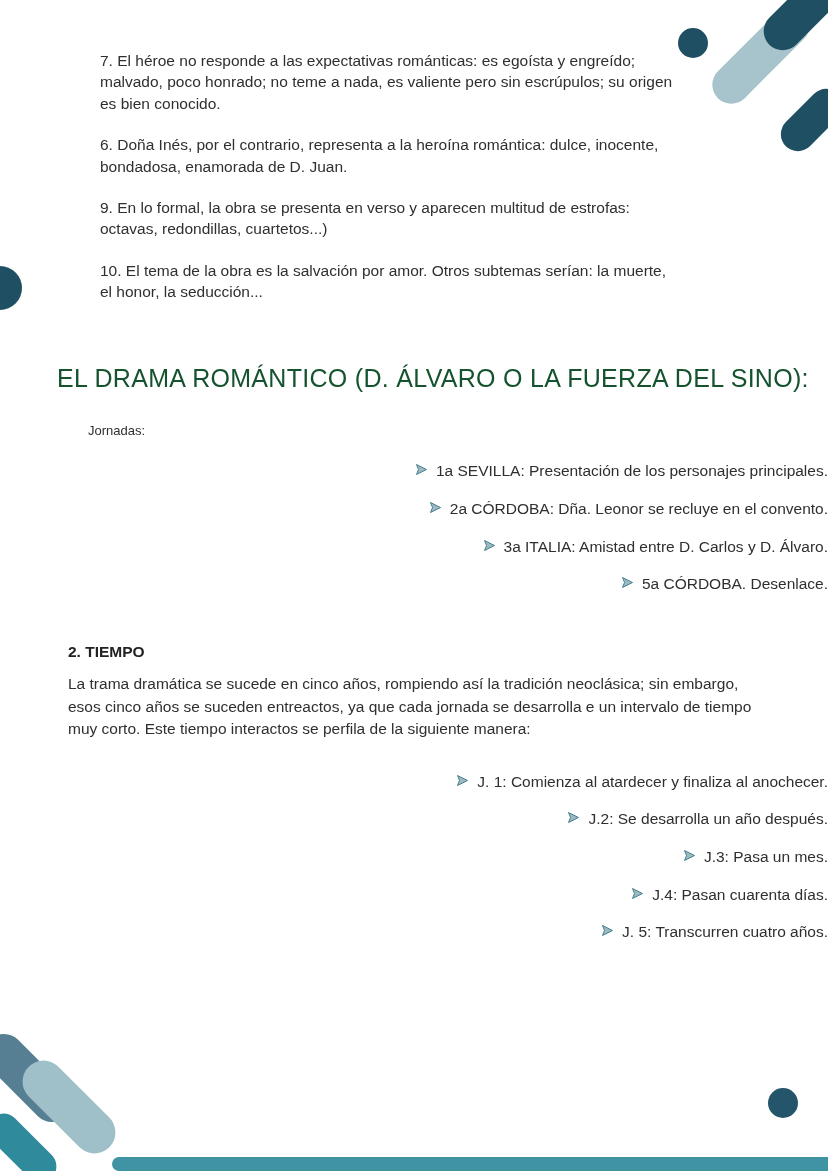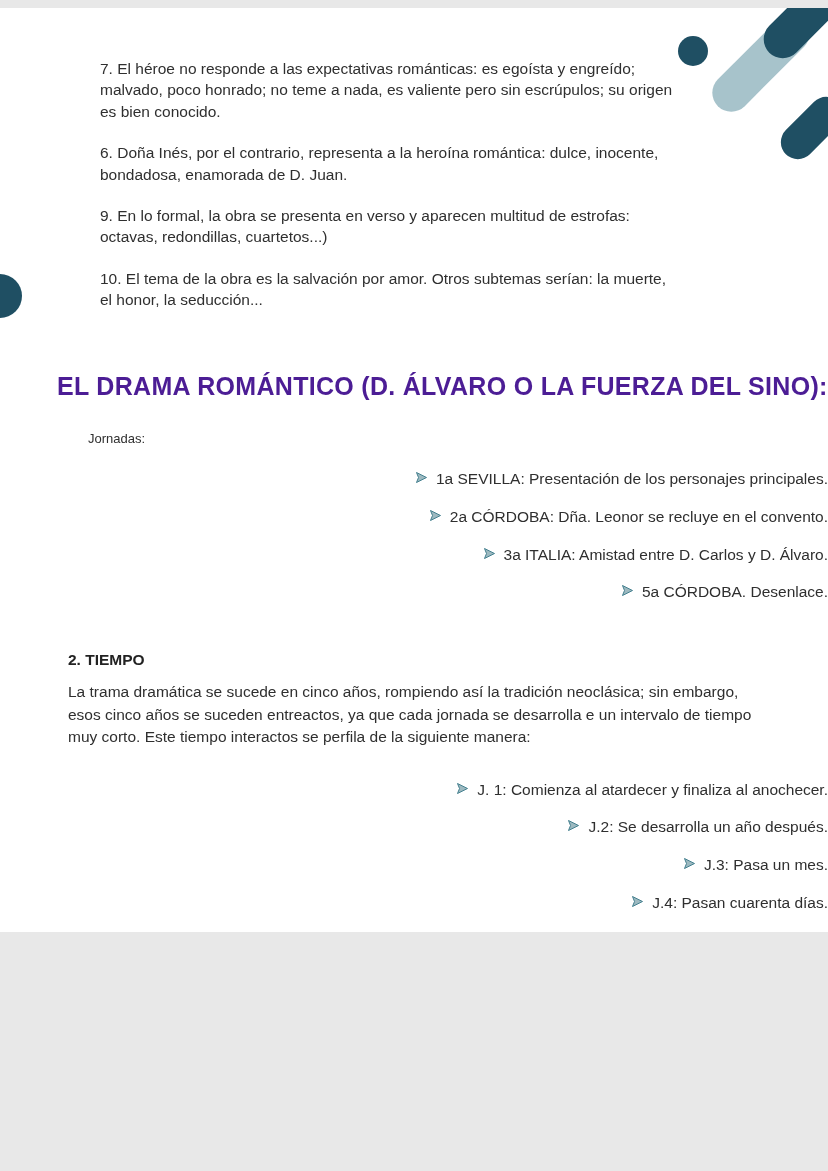--- a/index.html
+++ b/index.html
@@ -1,20 +1,20 @@
 <!DOCTYPE html>
 <html><head>
 <meta charset="utf-8">
 <style>
   html, body { margin: 0; padding: 0; background: #e8e8e8; }
   .page {
     position: relative;
     width: 828px;
-    height: 924px;
-    margin: 8px auto;
+    height: 1171px;
+    margin: 0 auto;
     background: #ffffff;
     overflow: hidden;
     font-family: "Liberation Sans", sans-serif;
     color: #2f2f2f;
   }
 
   
   .deco { position: absolute; pointer-events: none; }
   .capsule { border-radius: 999px; }
   .circle { border-radius: 50%; }
@@ -40,23 +40,23 @@
   .intro { margin: 50px 0 0 100px; width: 576px; }
   .intro p {
     margin: 0 0 20px 0;
     font-size: 15.5px;
     line-height: 1.38;
   }
 
   .doc-title {
     margin: 62px 0 0 57px;
     font-size: 25px;
-    font-weight: bold;
+    font-weight: normal;
     letter-spacing: 0.3px;
-    color: #4c1d95;
+    color: #14532d;
     white-space: nowrap;
   }
 
   .section { margin-left: 68px; }
   .section-1 { margin-top: 30px; }
   .section-2 { margin-top: 48px; }
 
   .section-heading {
     margin: 0;
     font-size: 15.5px;
@@ -171,17 +171,23 @@
               <path d="M1.5 1.5 L11.5 6.5 L1.5 11.5 L3.5 6.5 Z" fill="#9db9c0" stroke="#44808f" stroke-width="1"></path>
             </svg>
           <span>J.3: Pasa un mes.</span>
         </li>
         <li>
           <svg class="arrow-icon" viewBox="0 0 13 13">
               <path d="M1.5 1.5 L11.5 6.5 L1.5 11.5 L3.5 6.5 Z" fill="#9db9c0" stroke="#44808f" stroke-width="1"></path>
             </svg>
           <span>J.4: Pasan cuarenta días.</span>
         </li>
+        <li>
+          <svg class="arrow-icon" viewBox="0 0 13 13">
+              <path d="M1.5 1.5 L11.5 6.5 L1.5 11.5 L3.5 6.5 Z" fill="#9db9c0" stroke="#44808f" stroke-width="1"></path>
+            </svg>
+          <span>J. 5: Transcurren cuatro años.</span>
+        </li>
       </ul>
     </section>
 
   </div>
 </div>
 
 </body></html>

